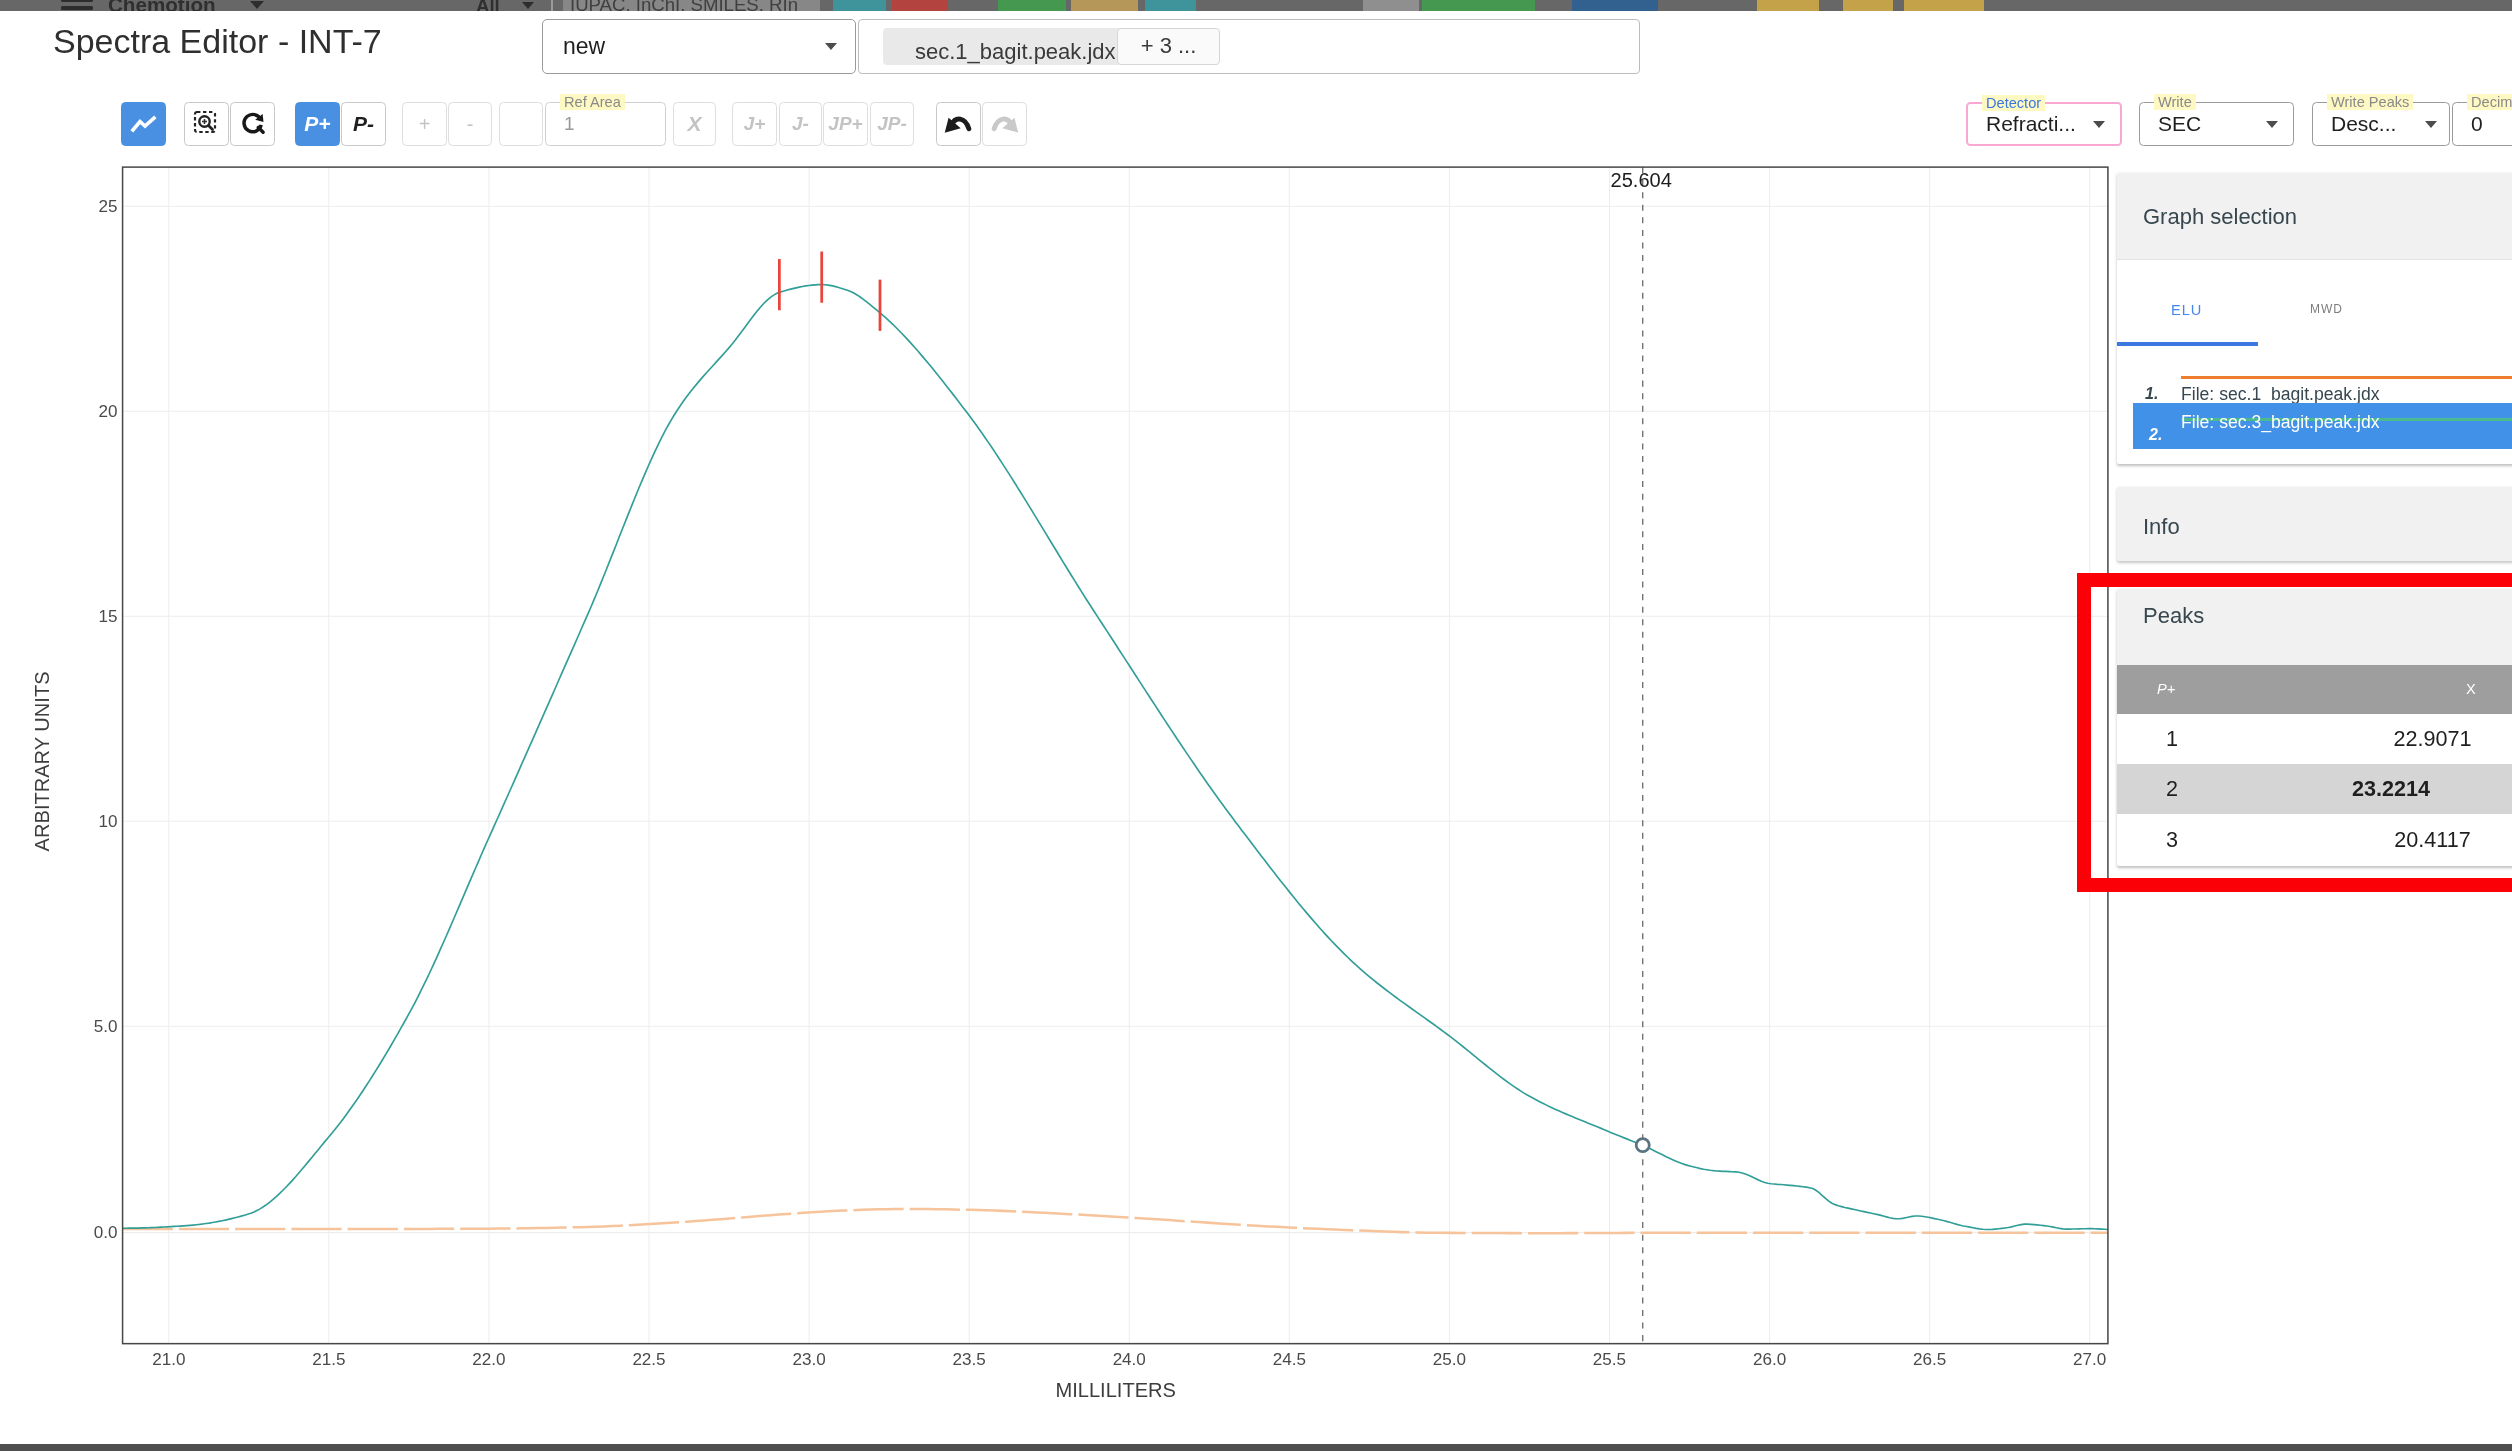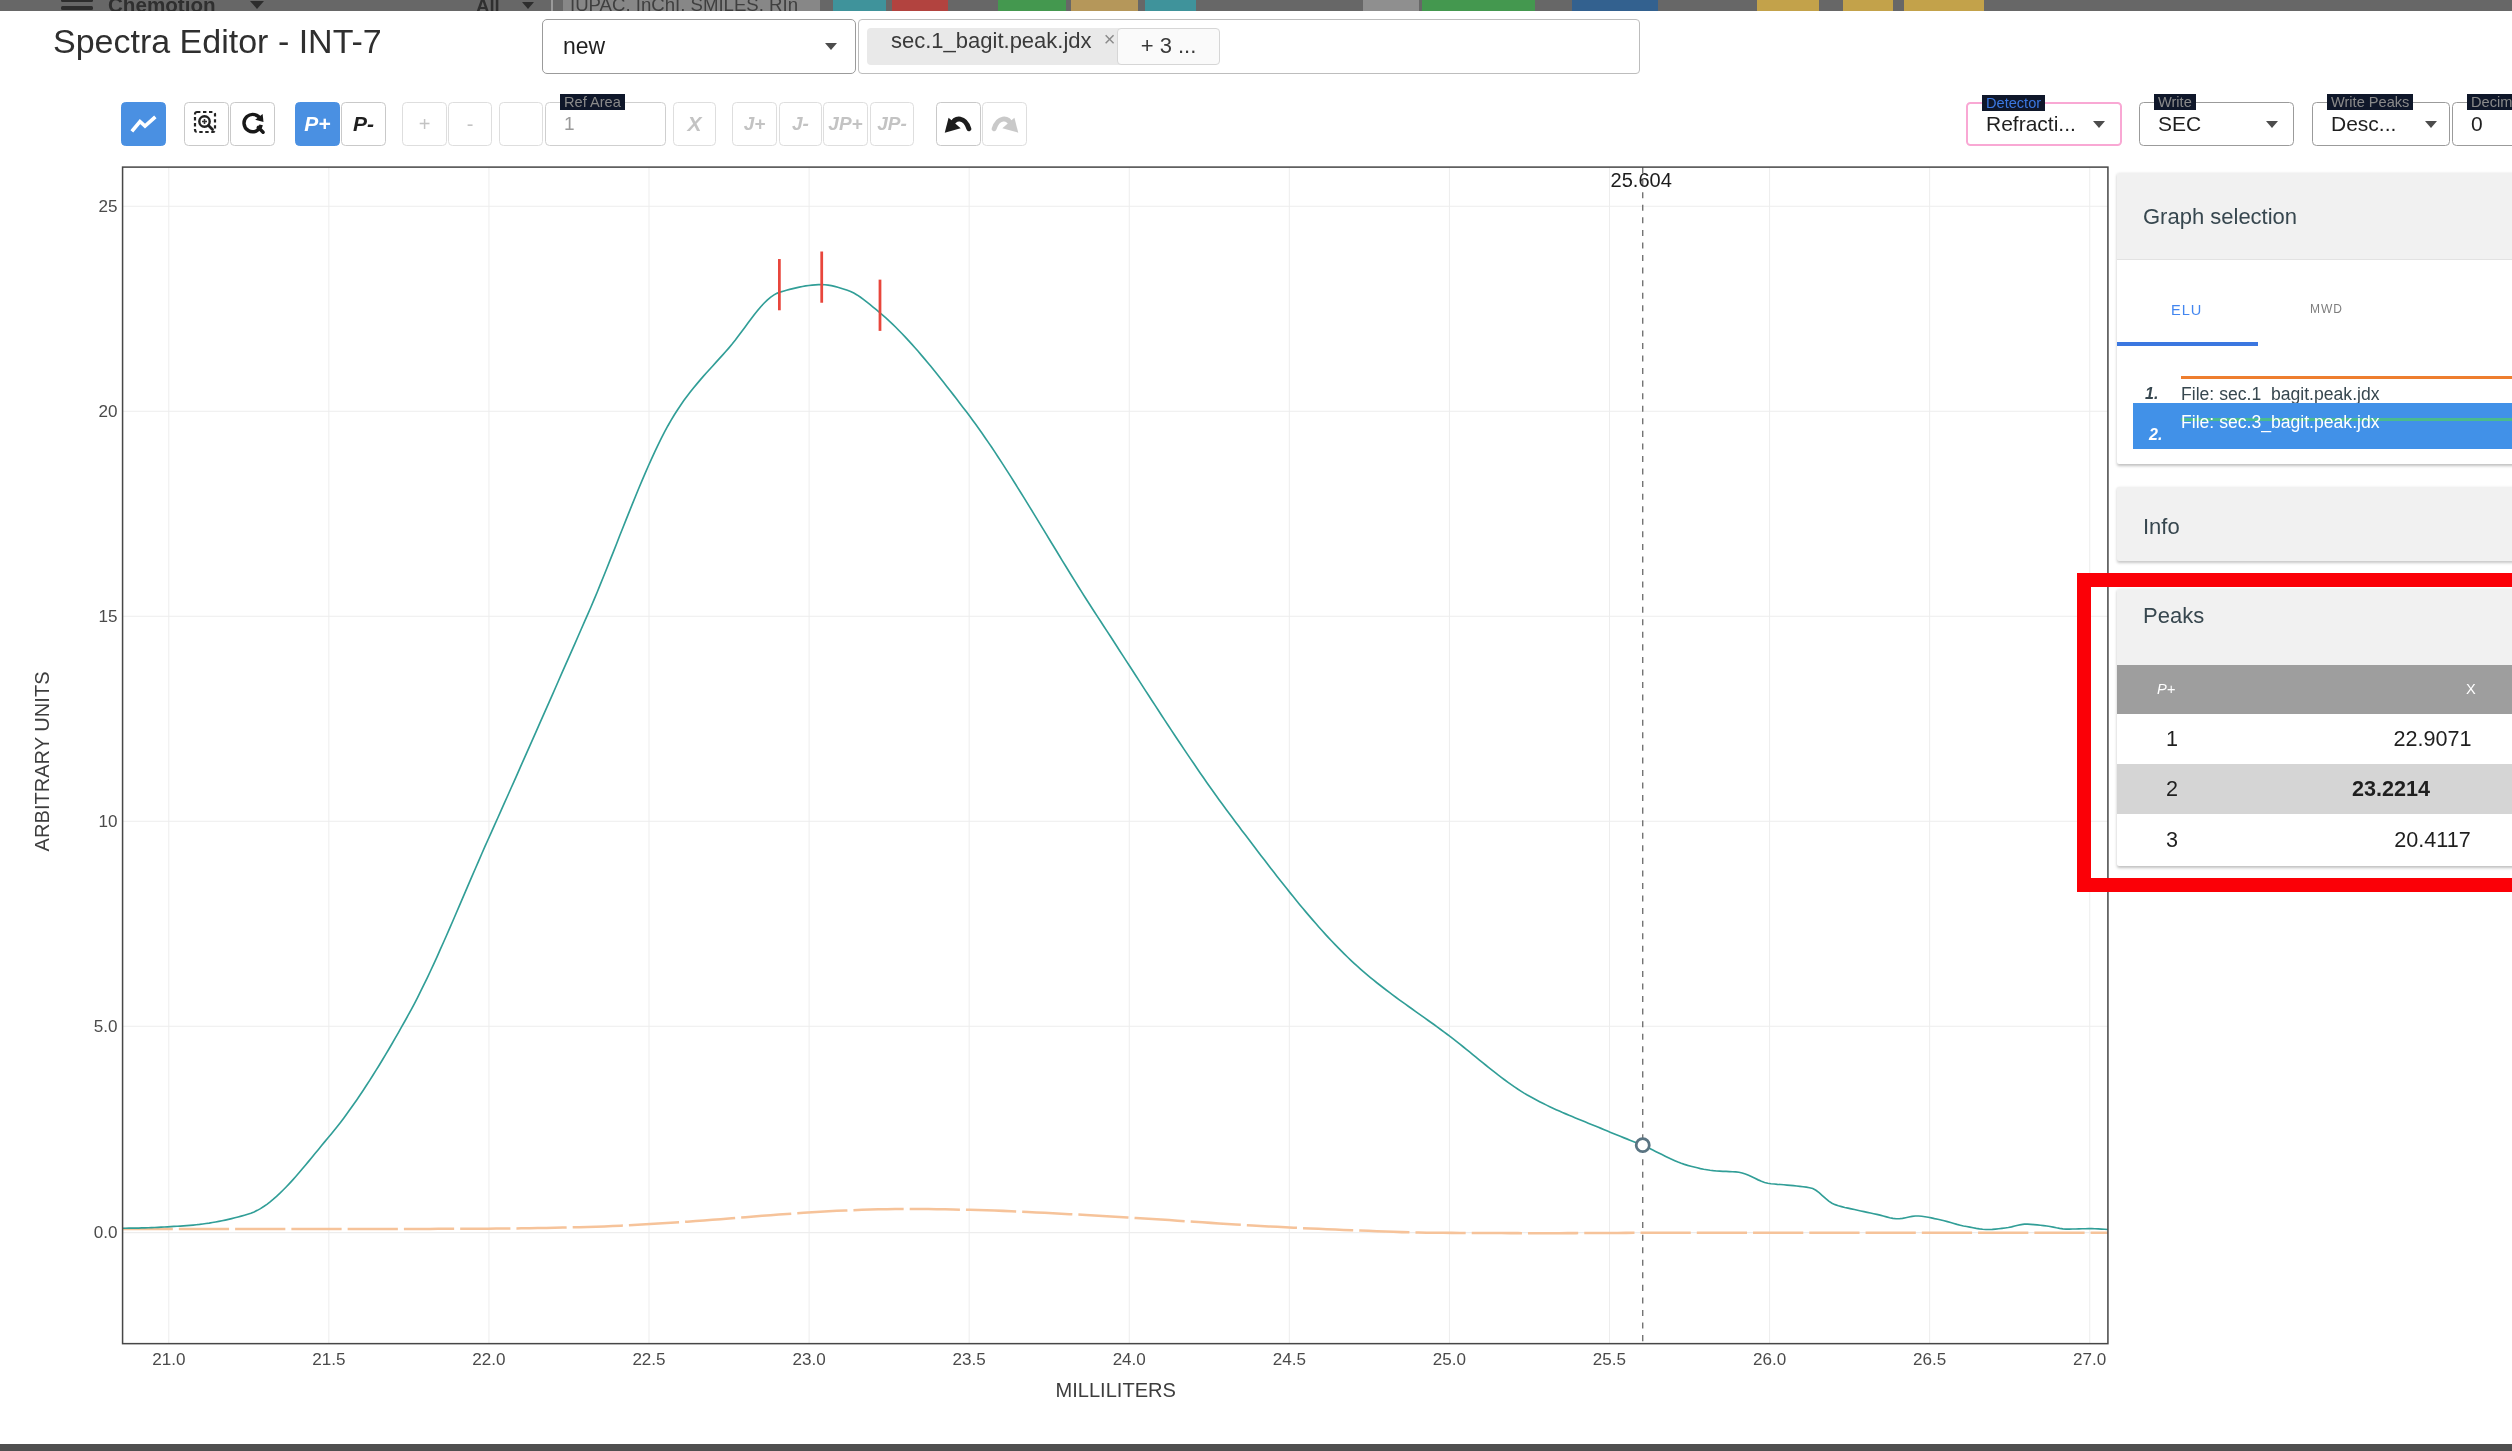--- a/index.html
+++ b/index.html
@@ -4,21 +4,21 @@
 <style>
 * { margin:0; padding:0; box-sizing:border-box; }
 html,body { width:2847px; height:1451px; overflow:hidden; background:#fff;
   font-family:"Liberation Sans", sans-serif; }
 .abs { position:absolute; }
 .btn { position:absolute; top:102px; height:44px; border:1px solid #c9c9c9; border-radius:4.5px;
   background:#fff; display:flex; align-items:center; justify-content:center; }
 .btn.blue { background:#4a90e2; border-color:#4a90e2; }
 .btn.dis { border-color:#dedede; color:#c3c3c3; }
 .ital { font-style:italic; font-weight:bold; }
-.flabel { position:absolute; font-size:14.6px; color:#8a8a8a; background:#0f172a; padding:0 4px; top:-9px; left:14px; white-space:nowrap; }
+.flabel { position:absolute; font-size:14.6px; color:#8a8a8a; background:#fef9c3; padding:0 4px; top:-9px; left:14px; white-space:nowrap; }
 .fbox { position:absolute; top:102px; height:44px; border:1px solid #9b9b9b; border-radius:4.5px; background:#fff; }
 .fval { position:absolute; left:18px; top:50%; transform:translateY(-50%); font-size:21px; color:#1f1f1f; }
 .caret { position:absolute; right:13px; top:50%; margin-top:-3.5px; width:0; height:0;
   border-left:6.5px solid transparent; border-right:6.5px solid transparent; border-top:7.5px solid #4c4c4c; }
 .sechead { background:#f1f1f1; }
 </style>
 </head>
 <body>
 
 <div class="abs" id="navbar" style="left:0;top:0;width:2847px;height:10.6px;background:#676767;overflow:hidden;">
@@ -47,21 +47,21 @@
 <div class="abs" id="modal" style="left:0;top:10.6px;width:2838px;height:1434px;background:#fff;border-radius:0 9px 9px 0;"></div>
 
 <div class="abs" style="left:0;top:1444px;width:2847px;height:7px;background:#4f4f4f;"></div>
 
 <div class="abs" style="left:53px;top:21.6px;font-size:34px;color:#2f2f2f;">Spectra Editor - INT-7</div>
 <div class="abs" style="left:542px;top:18.6px;width:314px;height:55px;border:1px solid #9b9b9b;border-radius:5px;background:#fff;">
   <div style="position:absolute;left:20px;top:50%;transform:translateY(-50%);font-size:23px;color:#1f1f1f;">new</div>
   <div class="caret" style="right:18px;"></div>
 </div>
 <div class="abs" style="left:858px;top:18.6px;width:782px;height:55px;border:1px solid #bdbdbd;border-radius:4px;background:#fff;">
-  <div style="position:absolute;left:8px;top:8px;height:37px;background:#e9e9e9;border-radius:4px;font-size:22px;color:#3a3a3a;display:flex;align-items:flex-start;padding:0 24px;">sec.1_bagit.peak.jdx&nbsp;&nbsp;<span style="color:#8a8a8a;font-size:20px;">×</span></div>
+  <div style="position:absolute;left:24px;top:8px;height:37px;background:#e9e9e9;border-radius:4px;font-size:22px;color:#3a3a3a;display:flex;align-items:flex-end;padding:0 32px;">sec.1_bagit.peak.jdx&nbsp;&nbsp;<span style="color:#8a8a8a;font-size:20px;">×</span></div>
   <div style="position:absolute;left:258px;top:8px;height:37px;width:103px;background:#fafafa;border:1px solid #d6d6d6;border-radius:4px;font-size:22px;color:#3a3a3a;display:flex;align-items:center;justify-content:center;">+ 3 ...</div>
 </div>
 
 <div class="btn blue" style="left:121px;width:45px;">
   <svg width="27" height="21" viewBox="0 0 27 21">
       <polyline points="3,16 10,7.5 15,12 24,4" fill="none" stroke="#fff" stroke-width="3.6" stroke-linecap="square" stroke-linejoin="miter"></polyline>
     </svg>
 </div>
 <div class="btn" style="left:184px;width:45px;">
   <svg width="28" height="28" viewBox="0 0 28 28">

